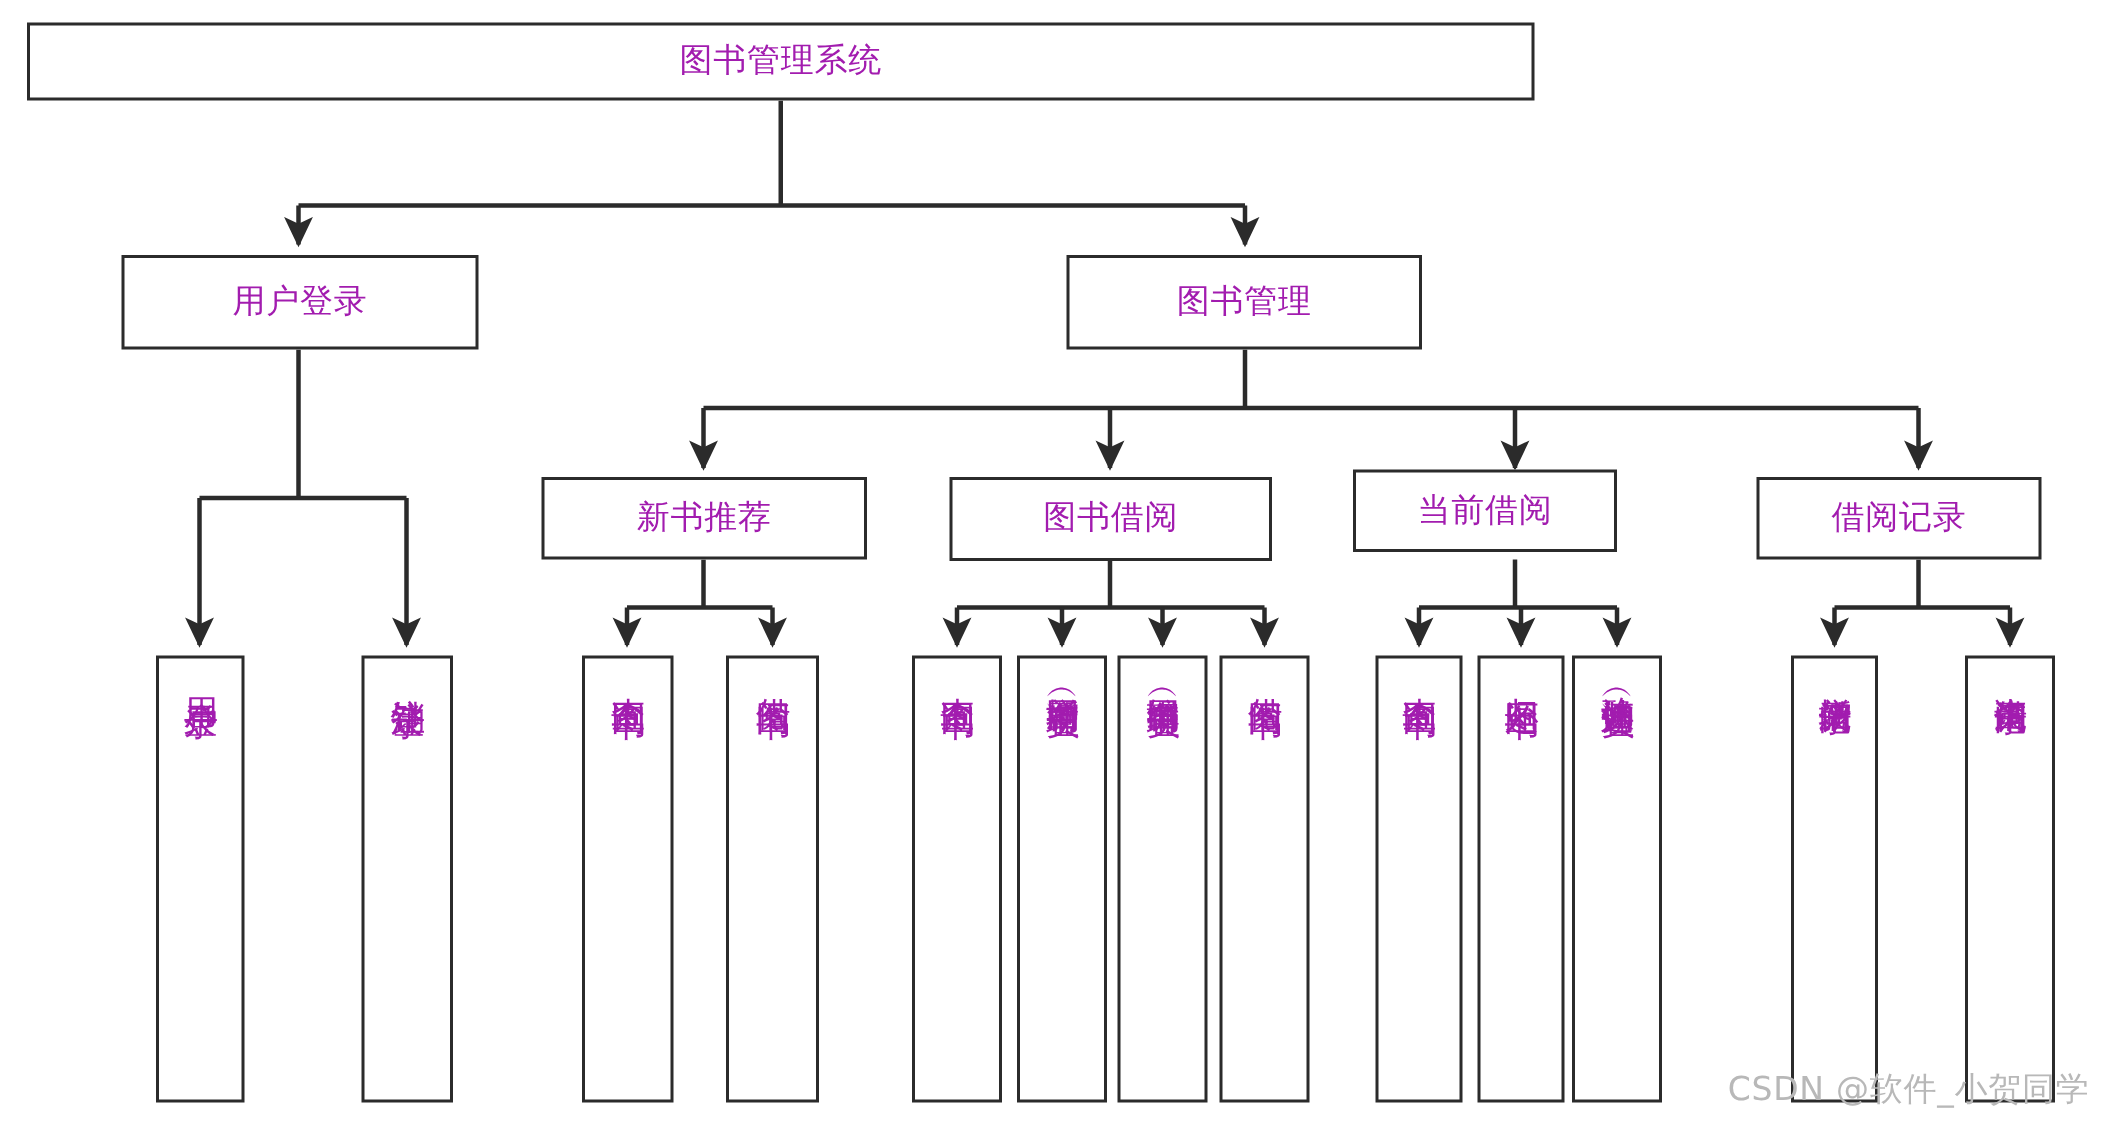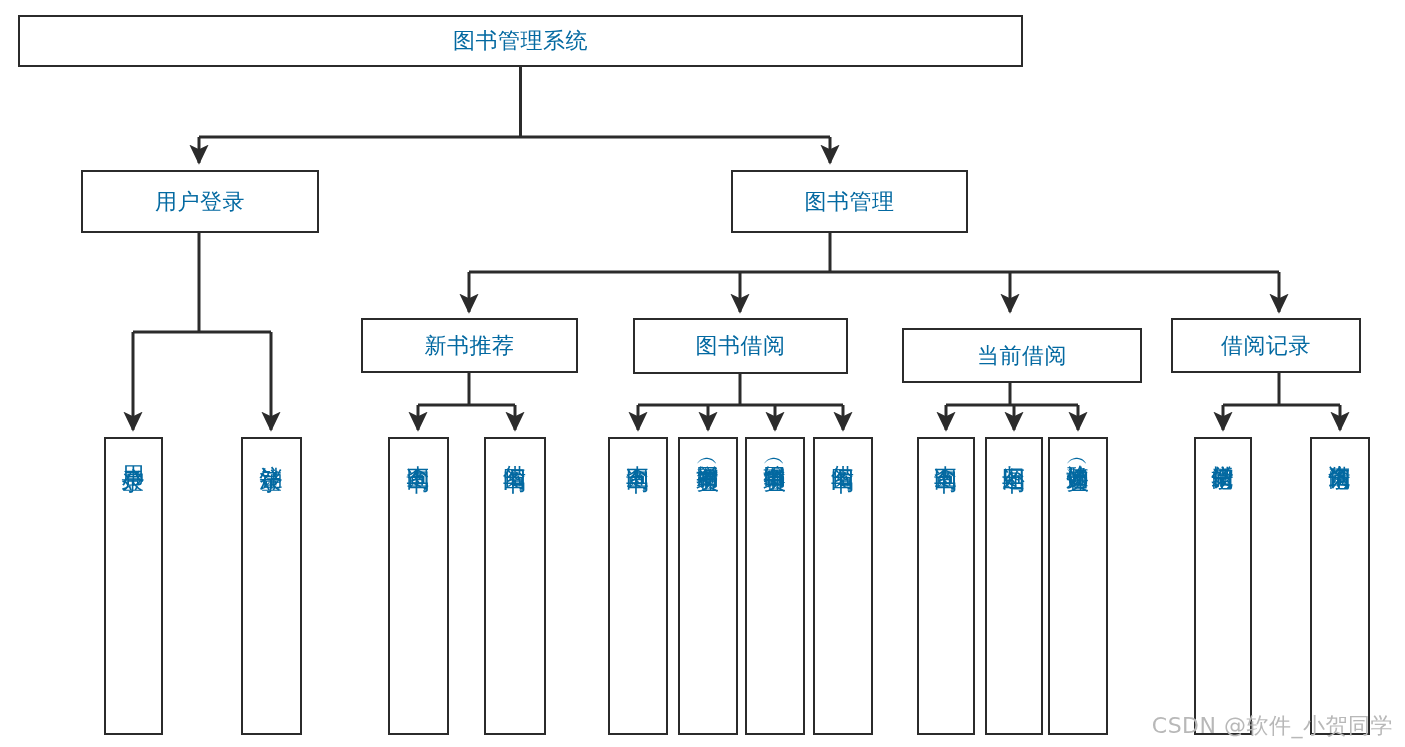--- a/index.html
+++ b/index.html
@@ -26,21 +26,21 @@
     position: absolute;
     box-sizing: border-box;
     background: #ffffff;
     border: 2.5px solid #2b2b2b;
     display: flex;
     align-items: center;
     justify-content: center;
     overflow: hidden;
   }
   .node-label {
-    color: #0369a1;
+    color: #a21caf;
     font-size: 22px;
     line-height: 1.18;
     letter-spacing: 0.5px;
     white-space: nowrap;
     text-align: center;
   }
   .node-box.vertical {
     align-items: flex-start;
     justify-content: center;
     padding-top: 8px;
@@ -123,31 +123,31 @@
     </g>
   </svg>
 
   <div class="node-box" style="left:18px; top:15px; width:1005px; height:52px;">
     <span class="node-label">图书管理系统</span>
   </div>
 
   <div class="node-box" style="left:81px; top:170px; width:238px; height:63px;">
     <span class="node-label">用户登录</span>
   </div>
-  <div class="node-box" style="left:711px; top:170px; width:237px; height:63px;margin-left:20px;">
+  <div class="node-box" style="left:711px; top:170px; width:237px; height:63px;">
     <span class="node-label">图书管理</span>
   </div>
 
   <div class="node-box" style="left:361px; top:318px; width:217px; height:55px;">
     <span class="node-label">新书推荐</span>
   </div>
   <div class="node-box" style="left:633px; top:318px; width:215px; height:56px;">
     <span class="node-label">图书借阅</span>
   </div>
-  <div class="node-box" style="left:902px; top:328px; width:240px; height:55px;">
+  <div class="node-box" style="left:902px; top:313px; width:176px; height:55px;">
     <span class="node-label">当前借阅</span>
   </div>
   <div class="node-box" style="left:1171px; top:318px; width:190px; height:55px;">
     <span class="node-label">借阅记录</span>
   </div>
 
   <div class="node-box vertical" style="left:104px; top:437px; width:59px; height:298px;">
     <span class="node-label">用户登录</span>
   </div>
   <div class="node-box vertical" style="left:241px; top:437px; width:61px; height:298px;">

